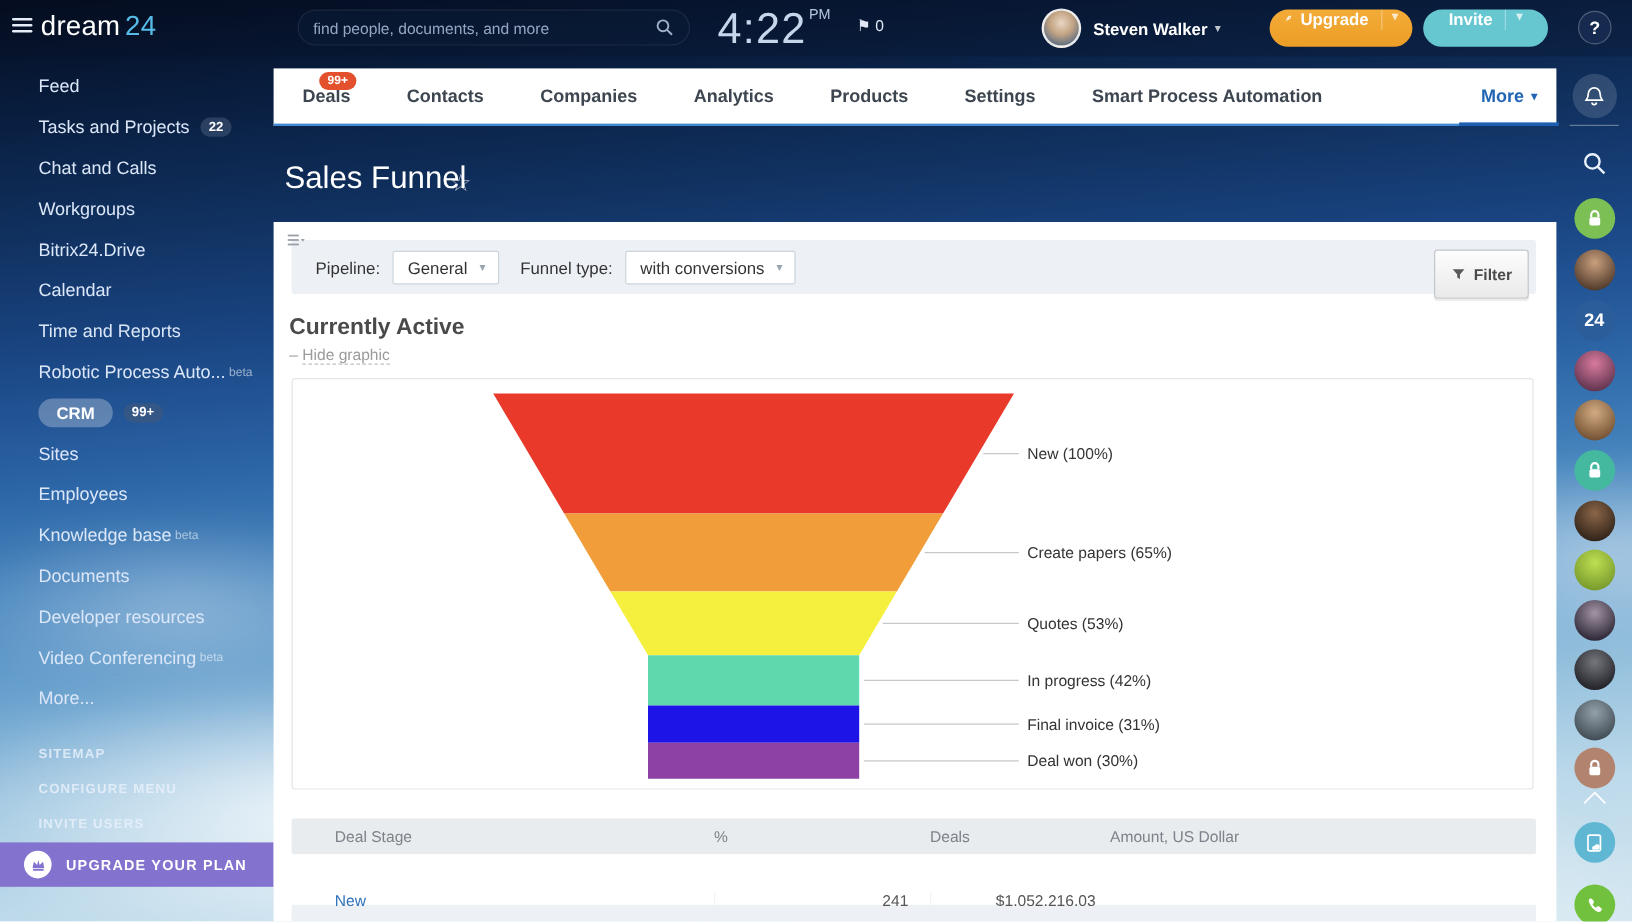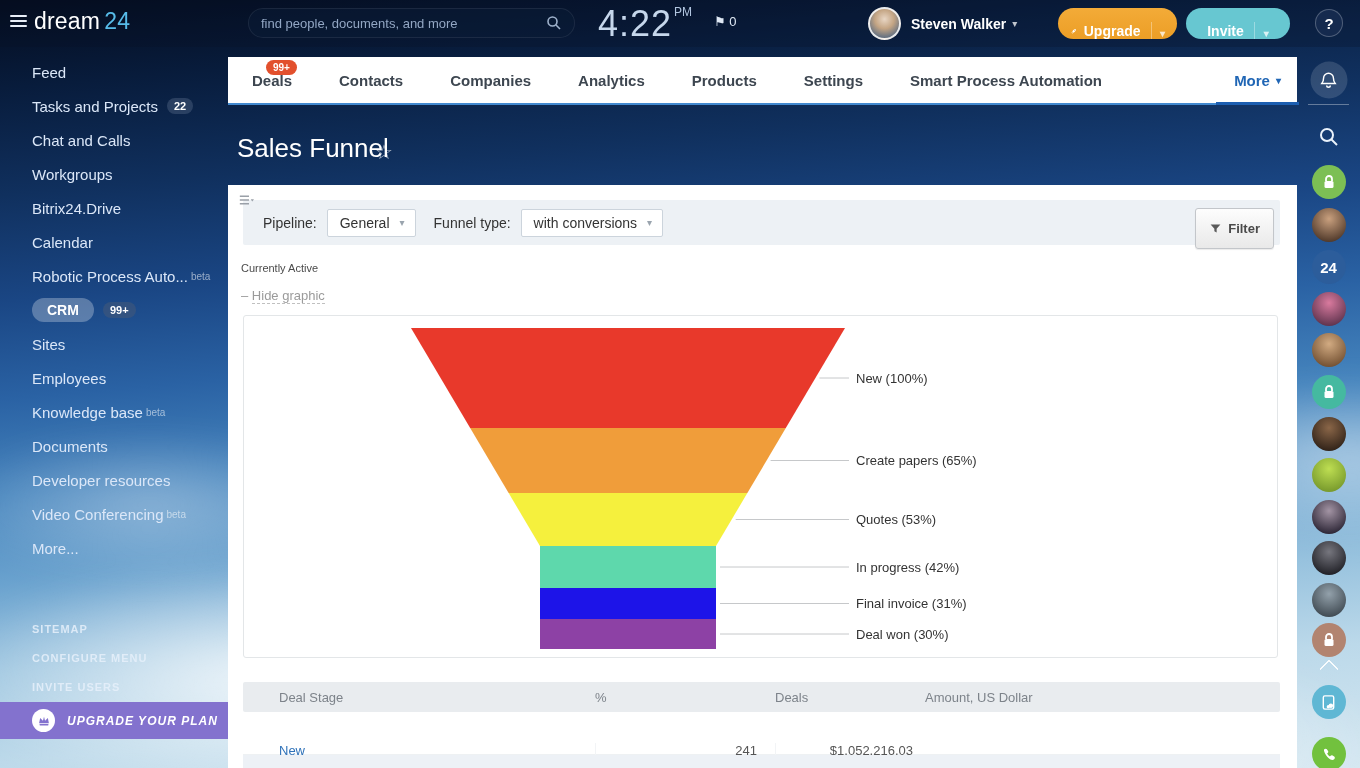--- a/index.html
+++ b/index.html
@@ -32,21 +32,21 @@
   #clock .time { font-size:36px; letter-spacing:1px; }
   #clock .mer { font-size:12px; vertical-align:20px; margin-left:2px; color:#b2c6e0; }
   #flag { position:absolute; left:714px; top:14px; color:#dfe8f4; font-size:13px; cursor:pointer; }
   #userbox { position:absolute; left:868px; top:7px; display:flex; align-items:center; cursor:pointer; }
   #user-avatar { width:33px; height:33px; border-radius:50%;
     background:radial-gradient(circle at 50% 35%, #e8d6c4 0%, #c4a584 40%, #6a7482 75%, #3c4654 100%);
     border:2px solid rgba(255,255,255,.85); }
   #user-name { margin-left:10px; font-size:14px; font-weight:700; color:#fff; }
   .chev { font-size:10px; color:rgba(255,255,255,.75); margin-left:6px; }
   .pillbtn { position:absolute; top:8px; height:31px; border-radius:16px; display:flex;
-    align-items:flex-end; color:#fff; font-size:14px; font-weight:700; cursor:pointer; }
+    align-items:flex-start; color:#fff; font-size:14px; font-weight:700; cursor:pointer; }
   #upgrade-btn { left:1058px; width:119px; background:linear-gradient(#f3ab38,#ec9e26); padding:0 12px; }
   #invite-btn { left:1186px; width:104px; background:#67c7d1; padding:0 14px; justify-content:center; }
   .btn-div { width:1px; height:17px; background:rgba(255,255,255,.35); margin:0 9px 0 10px; }
   #help-btn { position:absolute; left:1315px; top:9px; width:28px; height:28px; border-radius:50%;
     background:#152a4e; border:1px solid rgba(255,255,255,.25); color:#fff; font-weight:700;
     font-size:15px; display:flex; align-items:center; justify-content:center; cursor:pointer; }
 
   
   #sidebar { position:absolute; left:0; top:47px; width:228px; height:721px; }
   #side-menu { list-style:none; padding-top:8px; }
@@ -54,21 +54,21 @@
     color:#dbe7f8; font-size:15px; cursor:pointer; white-space:nowrap; }
   #side-menu li .pill-active { background:rgba(255,255,255,.28); border-radius:15px;
     padding:4px 15px; color:#fff; font-weight:700; font-size:14px; }
   .side-badge { background:rgba(70,90,120,.55); color:#fff; font-size:11px; font-weight:700;
     border-radius:10px; padding:2px 7px; margin-left:9px; }
   .beta-tag { font-size:10px; color:rgba(255,255,255,.55); margin-left:3px; vertical-align:6px; }
   #side-footer { position:absolute; left:0; top:567px; width:228px; }
   #side-footer .flink { height:29px; display:flex; align-items:center; padding-left:32px;
     color:rgba(230,240,250,.85); font-size:11px; font-weight:700; letter-spacing:1px; cursor:pointer; }
   #upgrade-plan { position:absolute; left:0; top:655px; width:228px; height:37px;
-    background:#8372ce; display:flex; align-items:center; padding-left:32px; cursor:pointer;font-style:italic; }
+    background:#8372ce; display:flex; align-items:center; padding-left:20px; cursor:pointer; }
   #crown-circle { width:23px; height:23px; background:#fff; border-radius:50%;
     display:flex; align-items:center; justify-content:center; }
   #upgrade-plan span.lbl { color:#fff; font-size:12px; font-weight:700; letter-spacing:1px; margin-left:12px; }
 
   
   #nav { position:absolute; left:228px; top:57px; width:1069px; height:48px; background:#fff;
     border-bottom:2px solid #4289cf; }
   #nav-tabs { display:flex; align-items:center; height:100%; padding-left:24px; }
   .tab { position:relative; height:100%; display:flex; align-items:center; margin-right:47px;
     font-size:15px; font-weight:600; color:#3d4650; cursor:pointer; white-space:nowrap; }
@@ -86,21 +86,21 @@
   #content { position:absolute; left:228px; top:185px; width:1069px; height:583px; background:#fff; }
   #filterbar { position:absolute; left:15px; top:15px; width:1037px; height:45px; background:#edf1f5;
     border-radius:2px; display:flex; align-items:center; padding-left:20px; }
   .flabel { font-size:14px; color:#333; margin-right:10px; }
   .fdrop { background:#fff; border:1px solid #ccd4dc; border-radius:2px; font-size:14px; color:#333;
     padding:5px 10px 5px 12px; margin-right:18px; cursor:pointer; display:flex; align-items:center; }
   .fdrop .dchev { color:#9aa4ae; font-size:10px; margin-left:10px; }
   #filter-btn { position:absolute; right:6px; top:8px; height:41px; background:linear-gradient(#fdfdfd,#e9e9e9);
     border:1px solid #c3c6ca; border-radius:3px; padding:0 13px; display:flex; align-items:center;
     font-size:13px; font-weight:700; color:#4a4a4a; cursor:pointer; box-shadow:0 1px 1px rgba(0,0,0,.08); }
-  #section-heading { position:absolute; left:13px; top:77px; font-size:11px; font-weight:400; color:#4a4a4a; }
+  #section-heading { position:absolute; left:13px; top:77px; font-size:19px; font-weight:700; color:#4a4a4a; }
   #hide-graphic { position:absolute; left:13px; top:103px; font-size:13px; color:#9b9b9b; cursor:pointer; }
   #hide-graphic span.txt { border-bottom:1px dashed #c0c0c0; }
   #funnel-box { position:absolute; left:15px; top:130px; width:1035px; height:343px;
     border:1px solid #e3e6e8; border-radius:3px; background:#fff; }
 
   
   .tgrid { display:grid; grid-template-columns:352px 180px 150px 1fr; }
   #table-header { position:absolute; left:15px; top:497px; width:1037px; height:30px;
     background:#e9ecef; border-radius:2px; font-size:13px; color:#7d838a; }
   #table-header .hcell { display:flex; align-items:center; }
@@ -191,20 +191,23 @@
         <span>Chat and Calls</span>
       </li>
       <li>
         <span>Workgroups</span>
       </li>
       <li>
         <span>Bitrix24.Drive</span>
       </li>
       <li>
         <span>Calendar</span>
+      </li>
+      <li>
+        <span>Time and Reports</span>
       </li>
       <li>
         <span>Robotic Process Auto...</span>
         <span class="beta-tag">beta</span>
       </li>
       <li>
         <span class="pill-active">CRM</span>
         <span class="side-badge">99+</span>
       </li>
       <li>

